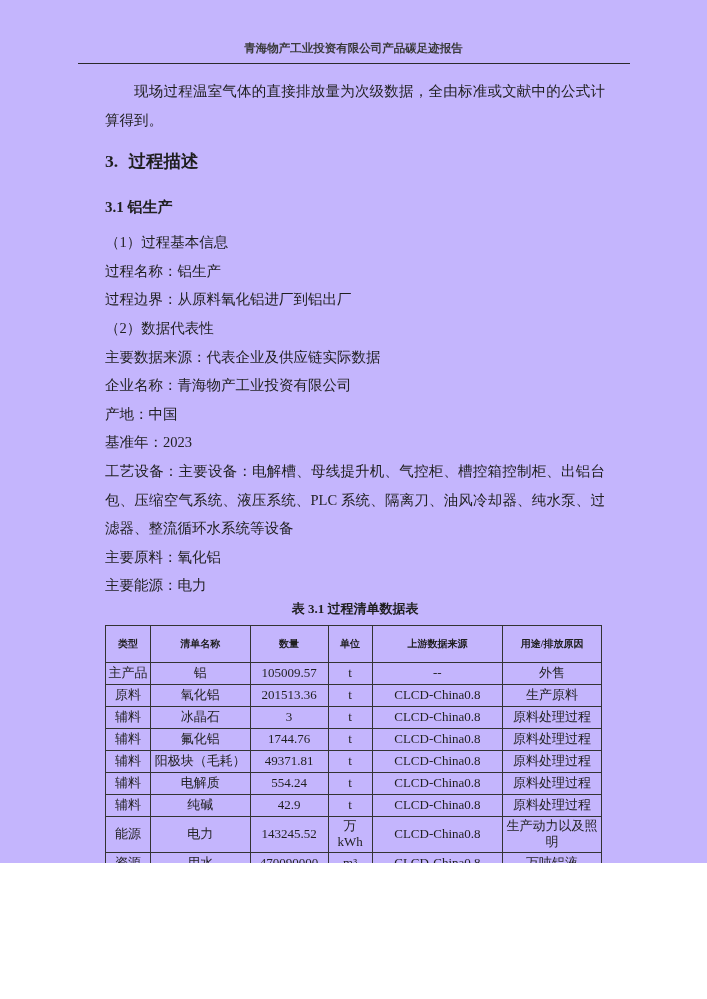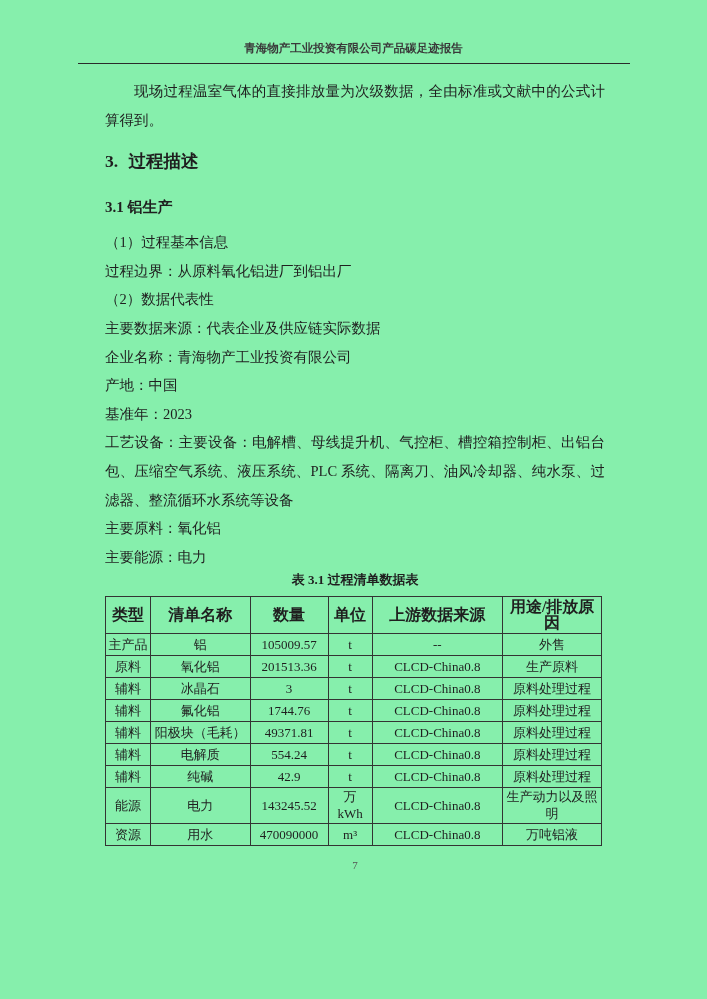--- a/index.html
+++ b/index.html
@@ -1,22 +1,22 @@
 <!DOCTYPE html>
 <html lang="zh"><head>
 <meta charset="utf-8">
 <style>
   * { box-sizing: border-box; }
   html, body { margin: 0; padding: 0; background: #ffffff; }
   .page {
     position: relative;
     width: 707px;
-    height: 999px;
+    height: 863px;
     margin: 0 auto;
-    background: #86efac;
+    background: #c4b5fd;
     color: #1f1f1f;
     font-family: "Liberation Serif", "DejaVu Serif", serif;
     overflow: hidden;
   }
   
   .page-header { padding-top: 40px; }
   .header-title {
     text-align: center;
     font-size: 11.5px;
     font-weight: bold;
@@ -76,21 +76,21 @@
   table.inventory th, table.inventory td {
     border: 1px solid #333333;
     text-align: center;
     vertical-align: middle;
     padding: 1px 2px;
     line-height: 16.5px;
   }
   table.inventory th {
     height: 37px;
     font-weight: bold;
-    font-size: 16px;
+    font-size: 10px;
   }
   table.inventory td { height: 22px; font-weight: normal; }
   td.unit-cell { white-space: pre-line; }
   col.c-type { width: 45px; }
   col.c-name { width: 100px; }
   col.c-qty  { width: 78px; }
   col.c-unit { width: 44px; }
   col.c-src  { width: 131px; }
   col.c-use  { width: 99px; }
   
@@ -114,20 +114,21 @@
   <div class="content">
 
     <p class="para indent intro">现场过程温室气体的直接排放量为次级数据，全由标准或文献中的公式计算得到。</p>
 
     <h1 class="section-heading">3. 过程描述</h1>
 
     <h2 class="subsection-heading">3.1 铝生产</h2>
 
     <div class="body-lines">
       <p class="line">（1）过程基本信息</p>
+      <p class="line">过程名称：铝生产</p>
       <p class="line">过程边界：从原料氧化铝进厂到铝出厂</p>
       <p class="line">（2）数据代表性</p>
       <p class="line">主要数据来源：代表企业及供应链实际数据</p>
       <p class="line">企业名称：青海物产工业投资有限公司</p>
       <p class="line">产地：中国</p>
       <p class="line">基准年：2023</p>
       <p class="line para">工艺设备：主要设备：电解槽、母线提升机、气控柜、槽控箱控制柜、出铝台包、压缩空气系统、液压系统、PLC 系统、隔离刀、油风冷却器、纯水泵、过滤器、整流循环水系统等设备</p>
       <p class="line">主要原料：氧化铝</p>
       <p class="line">主要能源：电力</p>
     </div>

